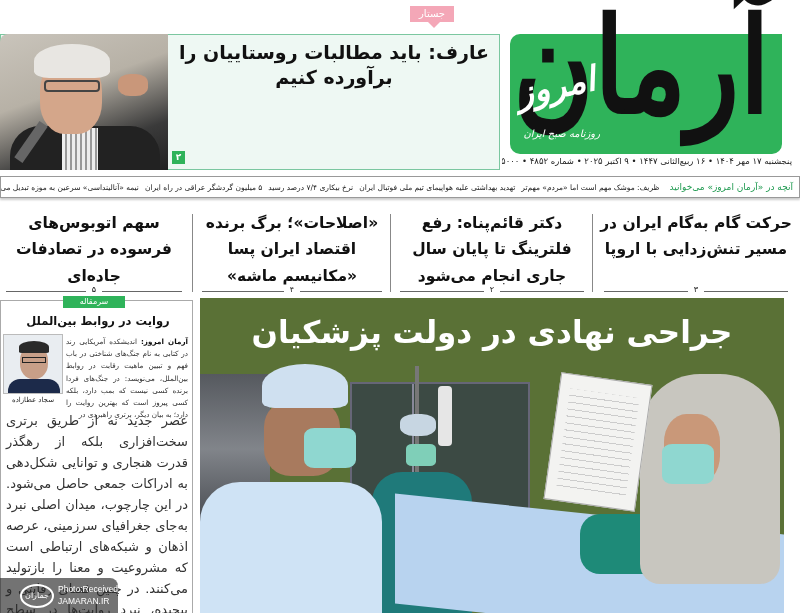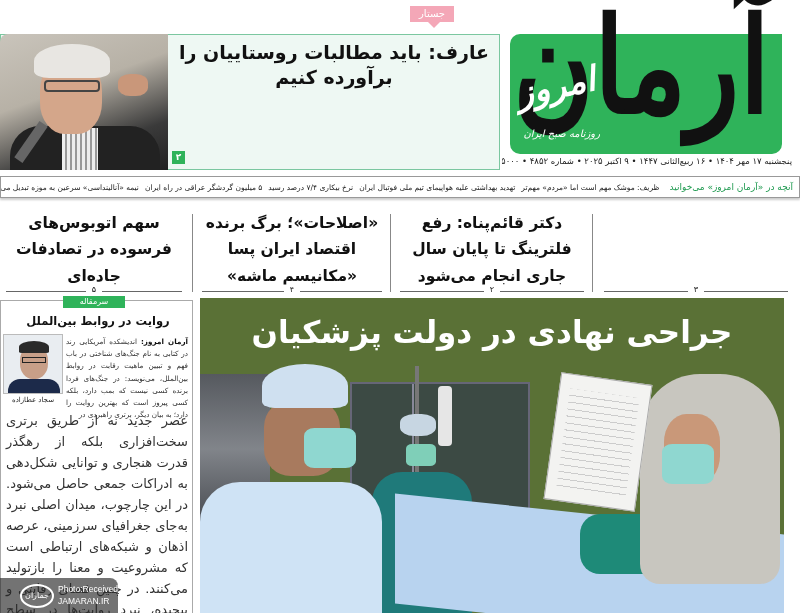--- a/index.html
+++ b/index.html
@@ -159,20 +159,21 @@
   <span class="ticker-sep"></span>
   <span>۵ میلیون گردشگر عراقی در راه ایران</span>
   <span class="ticker-sep"></span>
   <span>نیمه «آنالینداسی» سرعین به موزه تبدیل می‌شود</span>
   <span class="ticker-sep"></span>
 
 </div>
 
 <div class="subrow">
   <div class="subcol" style="left:598px;width:196px;">
+    <div>حرکت گام به‌گام ایران در مسیر تنش‌زدایی با اروپا</div>
     <div class="pg"><span>۳</span></div>
   </div>
   <div class="vdiv" style="left:592px;"></div>
   <div class="subcol" style="left:394px;width:196px;">
     <div>دکتر قائم‌پناه: رفع فلترینگ تا پایان سال جاری انجام می‌شود</div>
     <div class="pg"><span>۲</span></div>
   </div>
   <div class="vdiv" style="left:390px;"></div>
   <div class="subcol" style="left:196px;width:192px;">
     <div>«اصلاحات»؛ برگ برنده اقتصاد ایران پسا «مکانیسم ماشه»</div>

